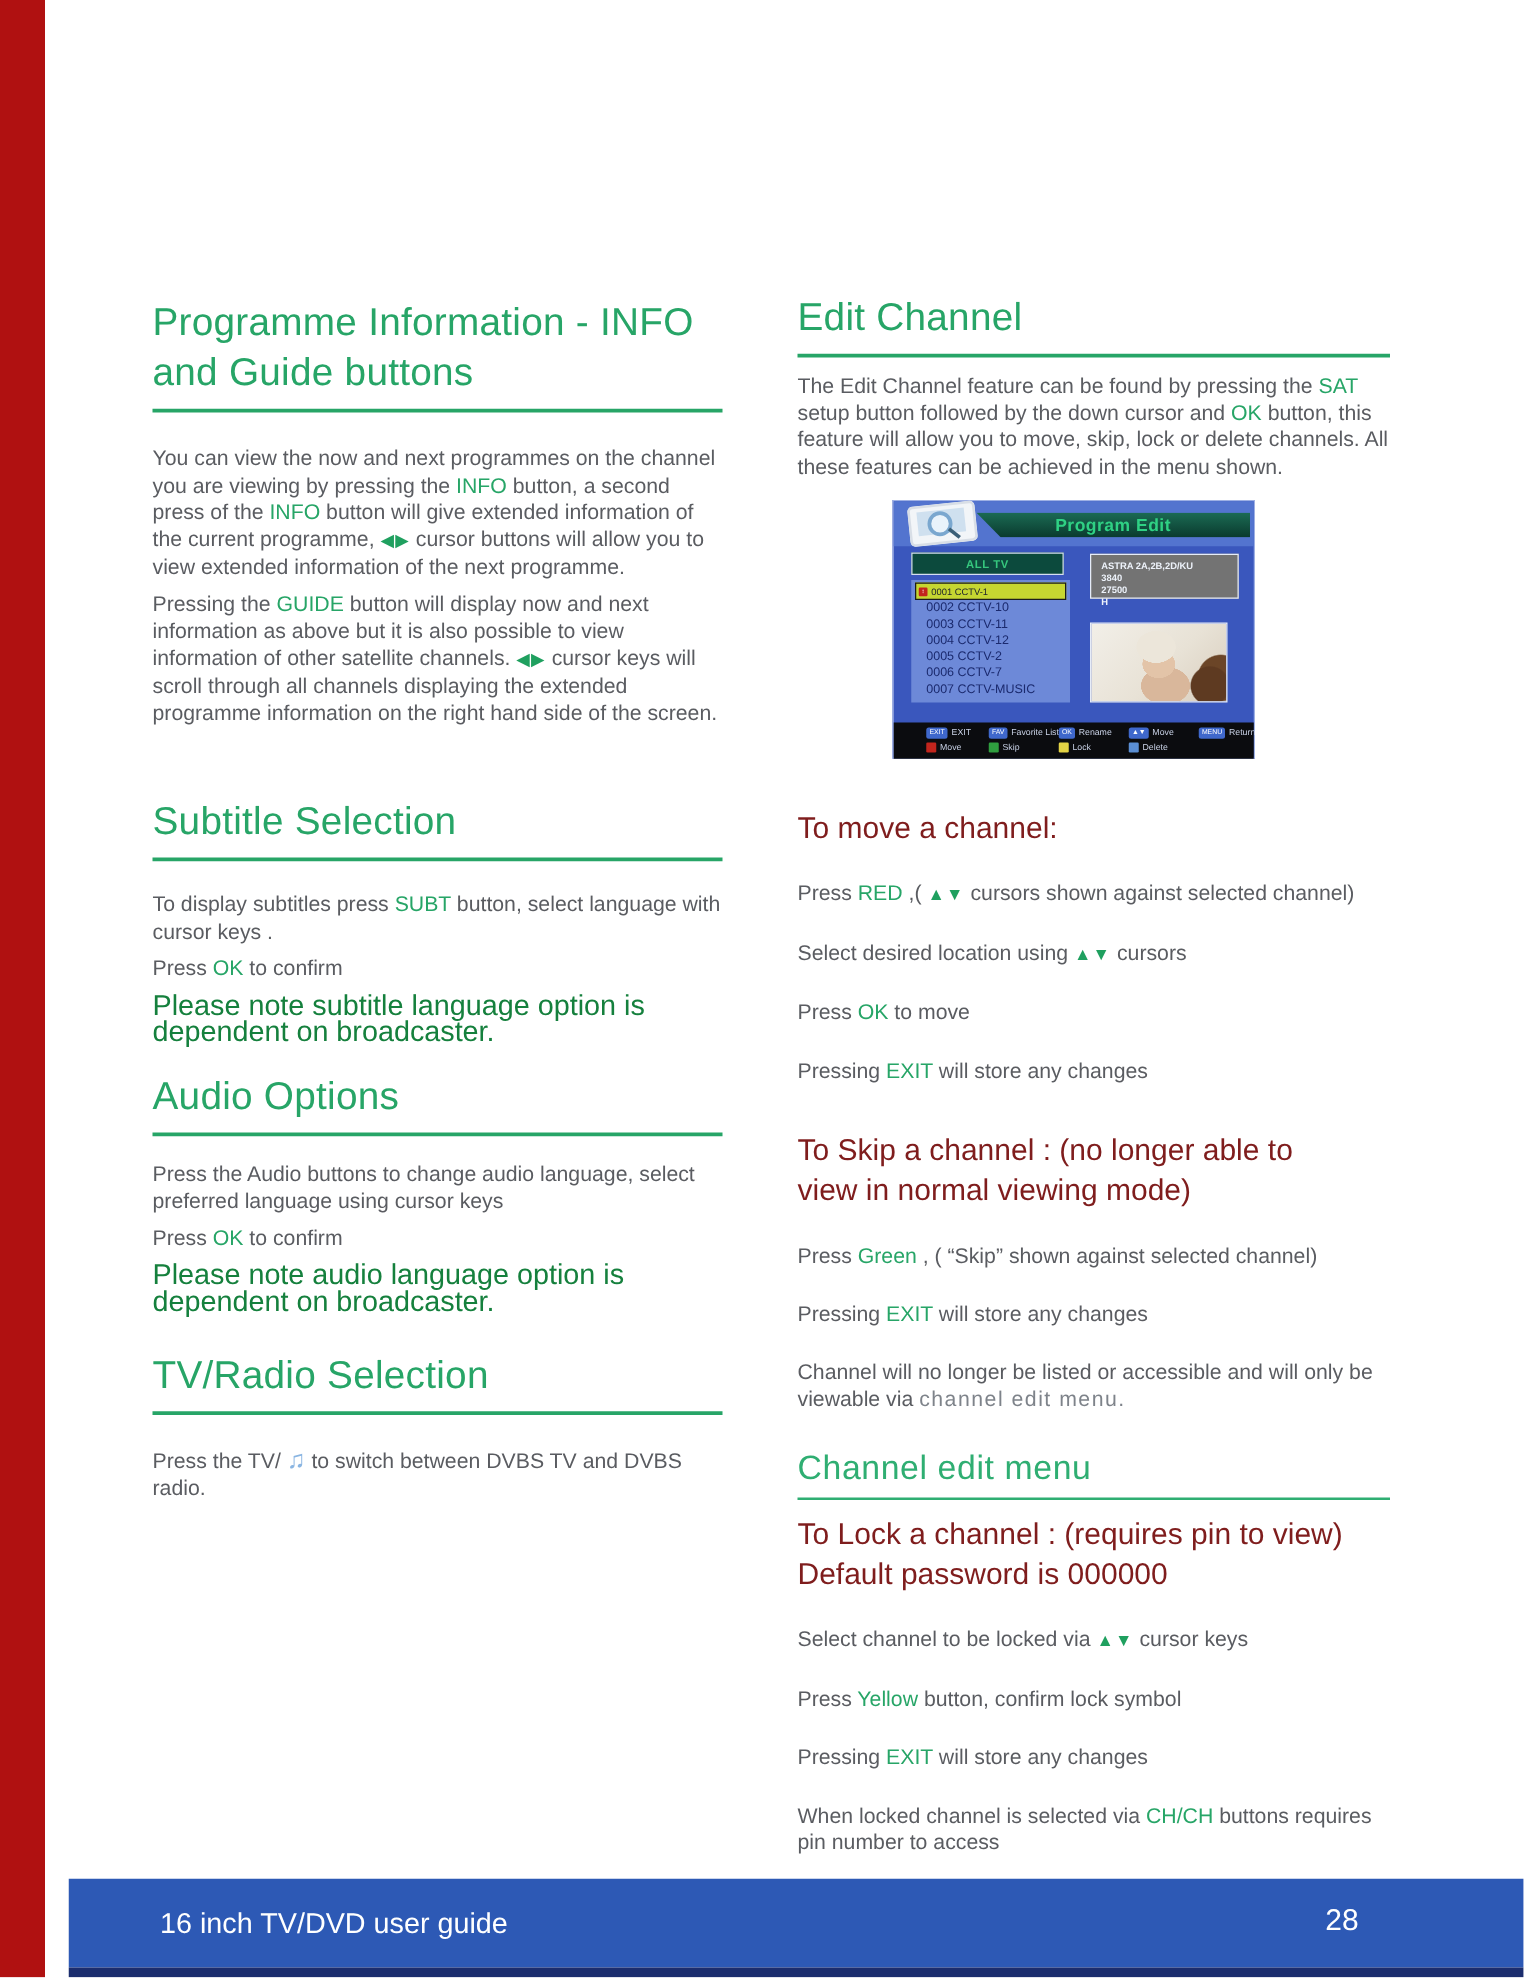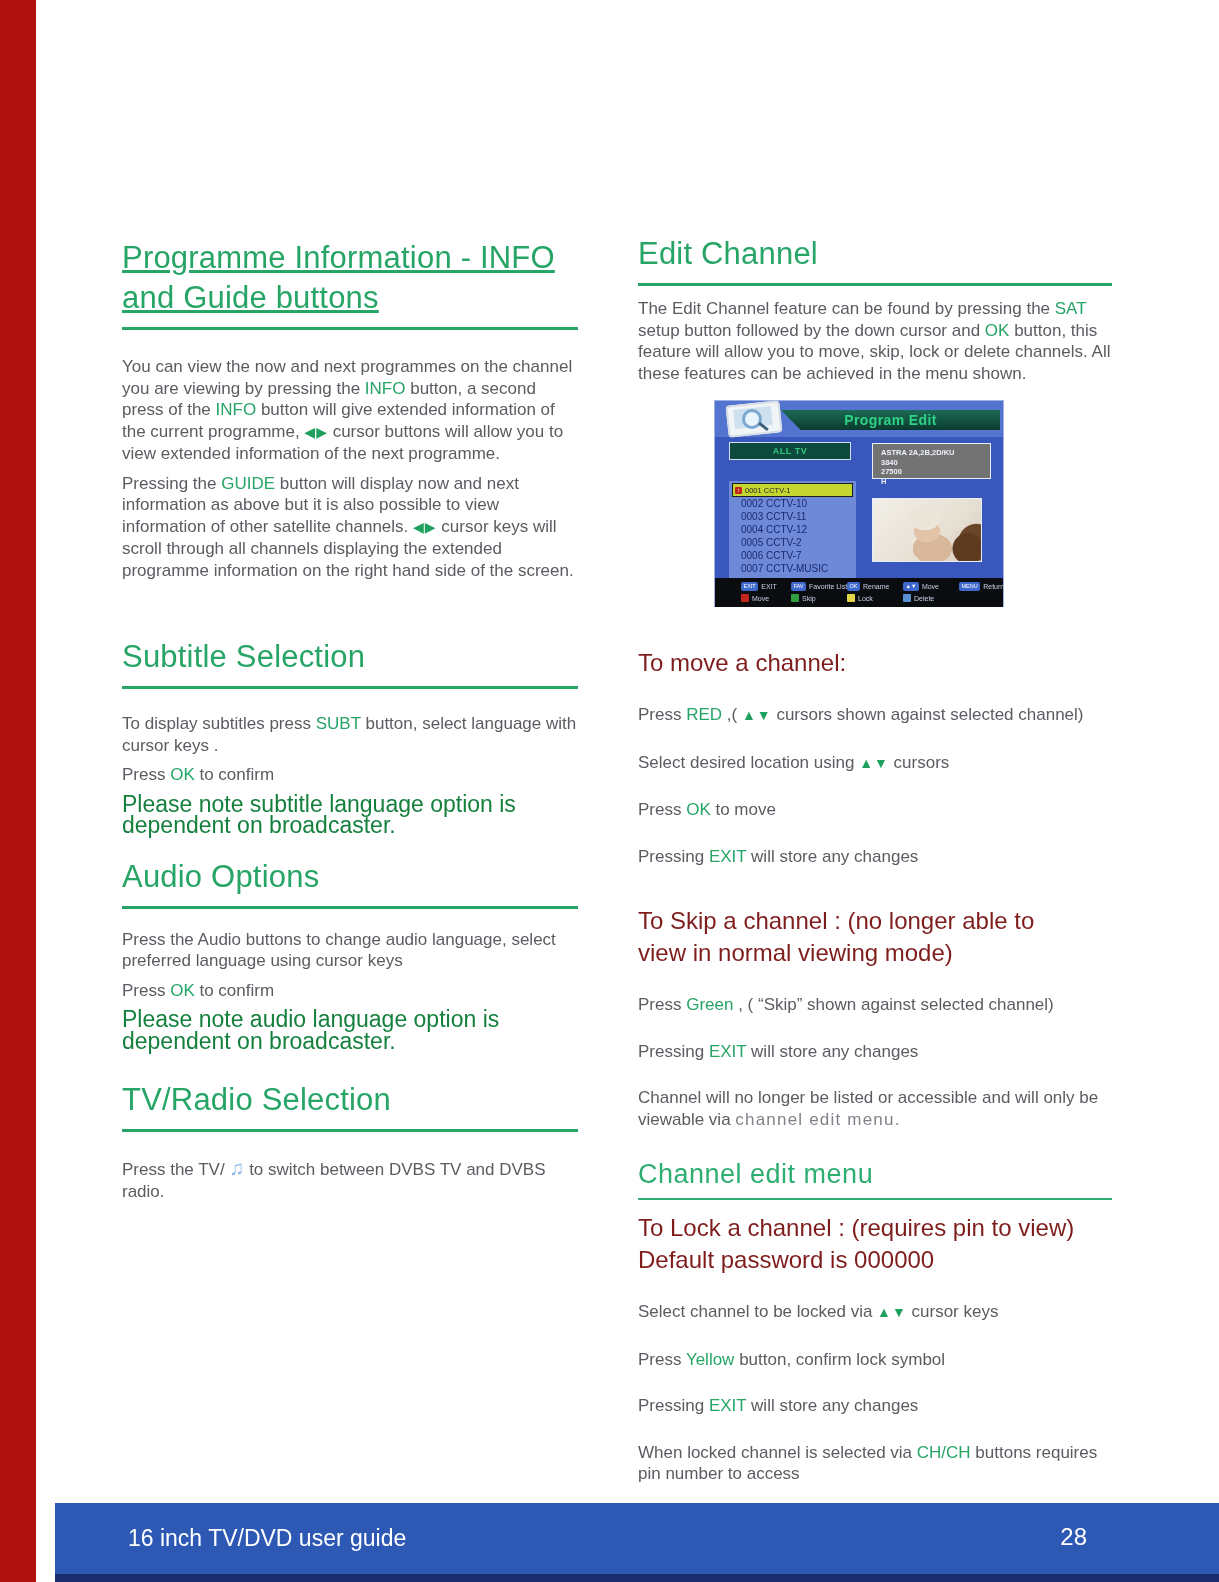--- a/index.html
+++ b/index.html
@@ -5,21 +5,21 @@
   html,body{margin:0;padding:0;background:#ffffff;}
   #page{position:relative;width:1219px;height:1582px;background:#ffffff;overflow:hidden;
         font-family:"Liberation Sans",sans-serif;}
   .strip{position:absolute;left:0;top:0;width:36px;height:1582px;background:#b01111;}
 
   
   .colL{position:absolute;left:122px;top:238px;width:456px;}
   .colR{position:absolute;left:638px;top:234px;width:474px;}
 
   h1{font-size:31px;line-height:40px;font-weight:400;color:#27a567;margin:0;letter-spacing:.2px;}
-  h1 .bl{display:block;text-decoration:underline;}
+  h1 .bl{display:block;}
   .rule{height:3px;background:#27a567;margin-top:9px;}
   .rule.thin{height:2px;background:#2fae72;margin-top:8px;}
   h2{font-size:24px;line-height:32px;font-weight:400;color:#7f1d1d;margin:0;}
   h2 .bl{display:block;}
   h3{font-size:27px;line-height:32px;font-weight:400;color:#2fae72;margin:0;letter-spacing:.5px;}
 
   p{margin:0;}
   .body{font-size:17px;line-height:21.5px;color:#5a5c61;}
   .note{font-size:23px;line-height:21.5px;color:#15803d;}
   .g{color:#27a567;}
@@ -47,21 +47,21 @@
   .tv-icon .maghandle{position:absolute;left:31px;top:22px;width:11px;height:3px;background:#3a5f77;
                 transform:rotate(38deg);}
   .tv-swoosh{position:absolute;left:66px;right:3px;top:9px;height:20px;
              background:linear-gradient(180deg,#1b6b54,#0a3a2e);
              clip-path:polygon(0 0,100% 0,100% 100%,9% 100%);
              display:flex;align-items:center;justify-content:center;}
   .tv-swoosh span{color:#2fd184;font-size:14px;font-weight:700;letter-spacing:.4px;}
   .tv-alltv{position:absolute;left:14px;top:41px;width:120px;height:16px;background:#0c4a3d;
             border:1px solid #d5def0;color:#36c77e;font-size:9px;font-weight:700;
             display:flex;align-items:center;justify-content:center;letter-spacing:.5px;}
-  .tv-list{position:absolute;left:14px;top:80px;width:127px;height:98px;background:#6d89d8;}
+  .tv-list{position:absolute;left:14px;top:63px;width:127px;height:98px;background:#6d89d8;}
   .tv-row.sel{display:flex;align-items:center;height:12px;margin:2px 3px 0 3px;background:#c6d631;
               border:1px solid #1c1c1c;color:#22262c;font-size:7.5px;padding:0 2px;}
   .mvico{display:inline-block;width:7px;height:7px;background:#c2251d;color:#fff;font-size:5px;
          line-height:7px;text-align:center;margin-right:3px;border-radius:1px;}
   .tv-rows .bl{display:block;height:13px;line-height:13px;padding-left:12px;color:#1b2a6e;
                font-size:10px;}
   .tv-info{position:absolute;left:157px;top:42px;width:119px;height:36px;background:#737373;
            border:1px solid #e6ecf8;box-sizing:border-box;padding:4px 0 0 8px;font-weight:bold;}
   .tv-info .bl{display:block;color:#edf2fa;font-size:7.5px;line-height:9.5px;}
   .tv-photo{position:absolute;left:157px;top:97px;width:110px;height:64px;border:1px solid #e6ecf8;

